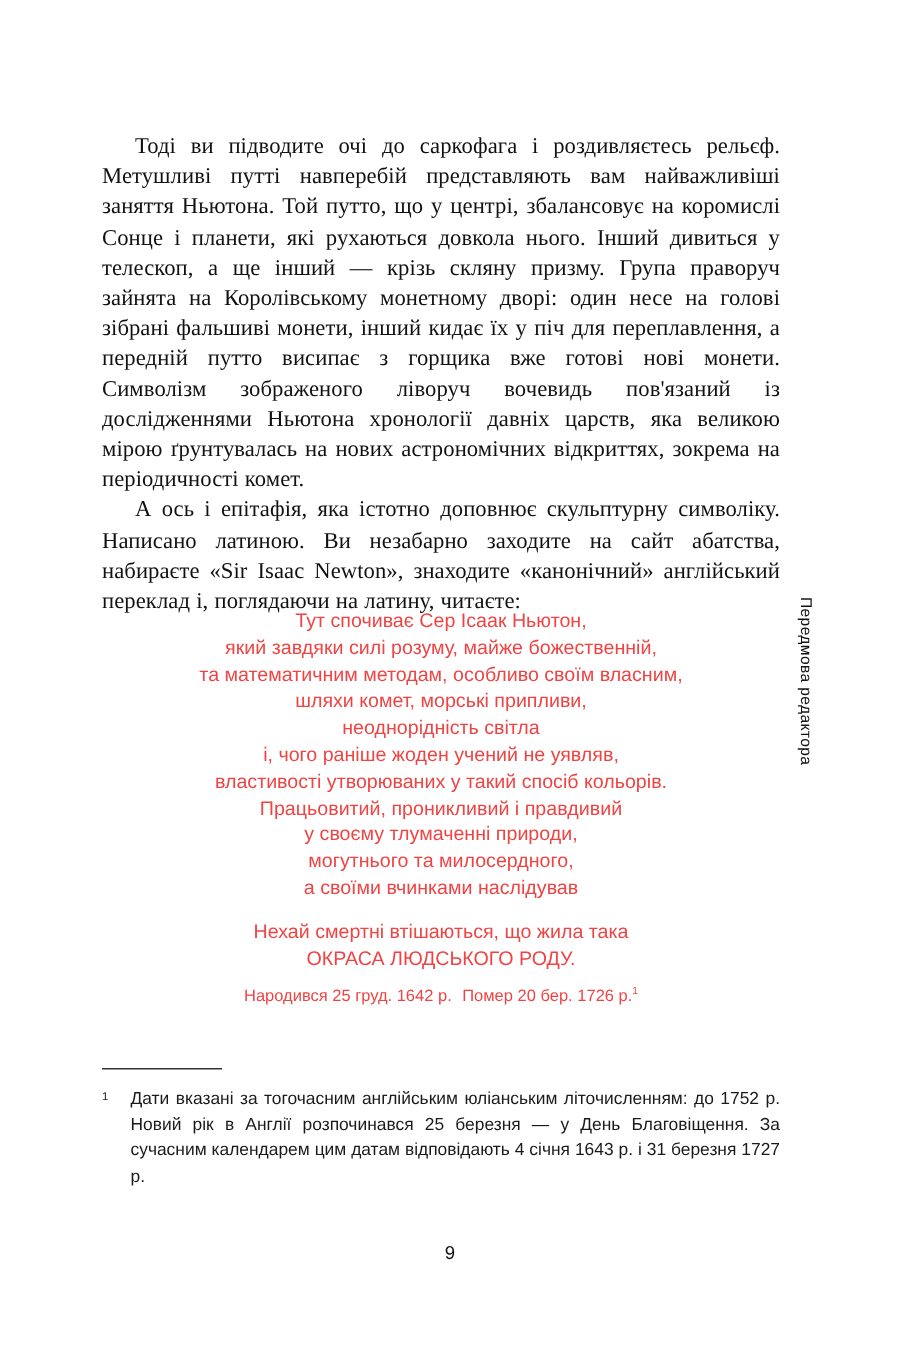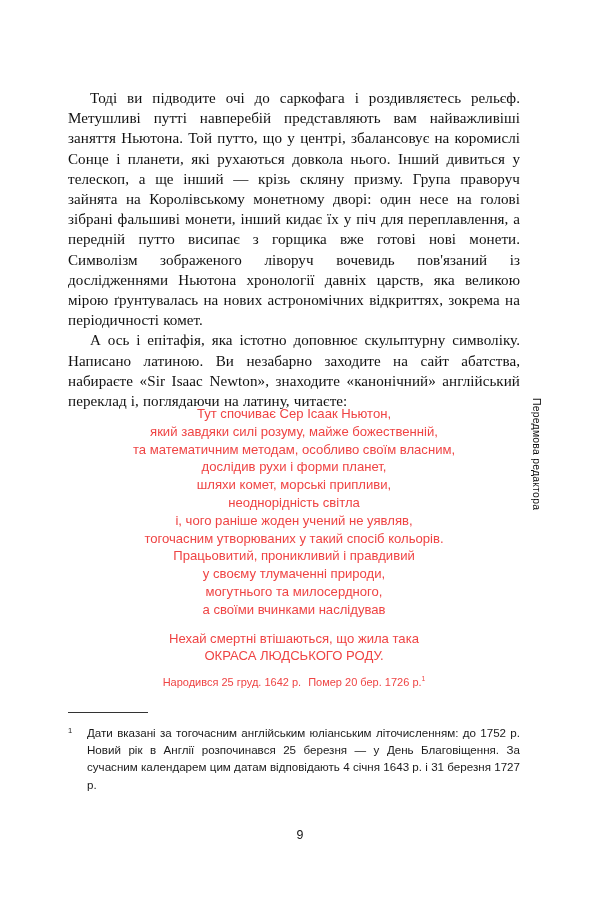--- a/index.html
+++ b/index.html
@@ -163,25 +163,24 @@
 
   <div class="body-col">
     <p class="para">Тоді ви підводите очі до саркофага і роздивляєтесь рельєф. Метушливі путті навперебій представляють вам найважливіші заняття Ньютона. Той путто, що у центрі, збалансовує на коромислі Сонце і планети, які рухаються довкола нього. Інший дивиться у телескоп, а ще інший — крізь скляну призму. Група праворуч зайнята на Королівському монетному дворі: один несе на голові зібрані фальшиві монети, інший кидає їх у піч для переплавлення, а передній путто висипає з горщика вже готові нові монети. Символізм зображеного ліворуч вочевидь пов'язаний із дослідженнями Ньютона хронології давніх царств, яка великою мірою ґрунтувалась на нових астрономічних відкриттях, зокрема на періодичності комет.</p>
     <p class="para">А ось і епітафія, яка істотно доповнює скульптурну символіку. Написано латиною. Ви незабарно заходите на сайт абатства, набираєте «Sir Isaac Newton», знаходите «канонічний» англійський переклад і, поглядаючи на латину, читаєте:</p>
   </div>
 
   <div class="epitaph">
     <span class="line">Тут спочиває Сер Ісаак Ньютон,</span>
     <span class="line">який завдяки силі розуму, майже божественній,</span>
     <span class="line">та математичним методам, особливо своїм власним,</span>
-    <span class="line">дослідив рухи і форми планет,</span>
     <span class="line">шляхи комет, морські припливи,</span>
     <span class="line">неоднорідність світла</span>
     <span class="line">і, чого раніше жоден учений не уявляв,</span>
-    <span class="line">тогочасним утворюваних у такий спосіб кольорів.</span>
+    <span class="line">властивості утворюваних у такий спосіб кольорів.</span>
     <span class="line">Працьовитий, проникливий і правдивий</span>
     <span class="line">у своєму тлумаченні природи,</span>
     <span class="line">могутнього та милосердного,</span>
     <span class="line">а своїми вчинками наслідував</span>
 
     <span class="stanza-gap"></span>
 
     <span class="line">Нехай смертні втішаються, що жила така</span>
     <span class="caps">ОКРАСА ЛЮДСЬКОГО РОДУ.</span>
 

